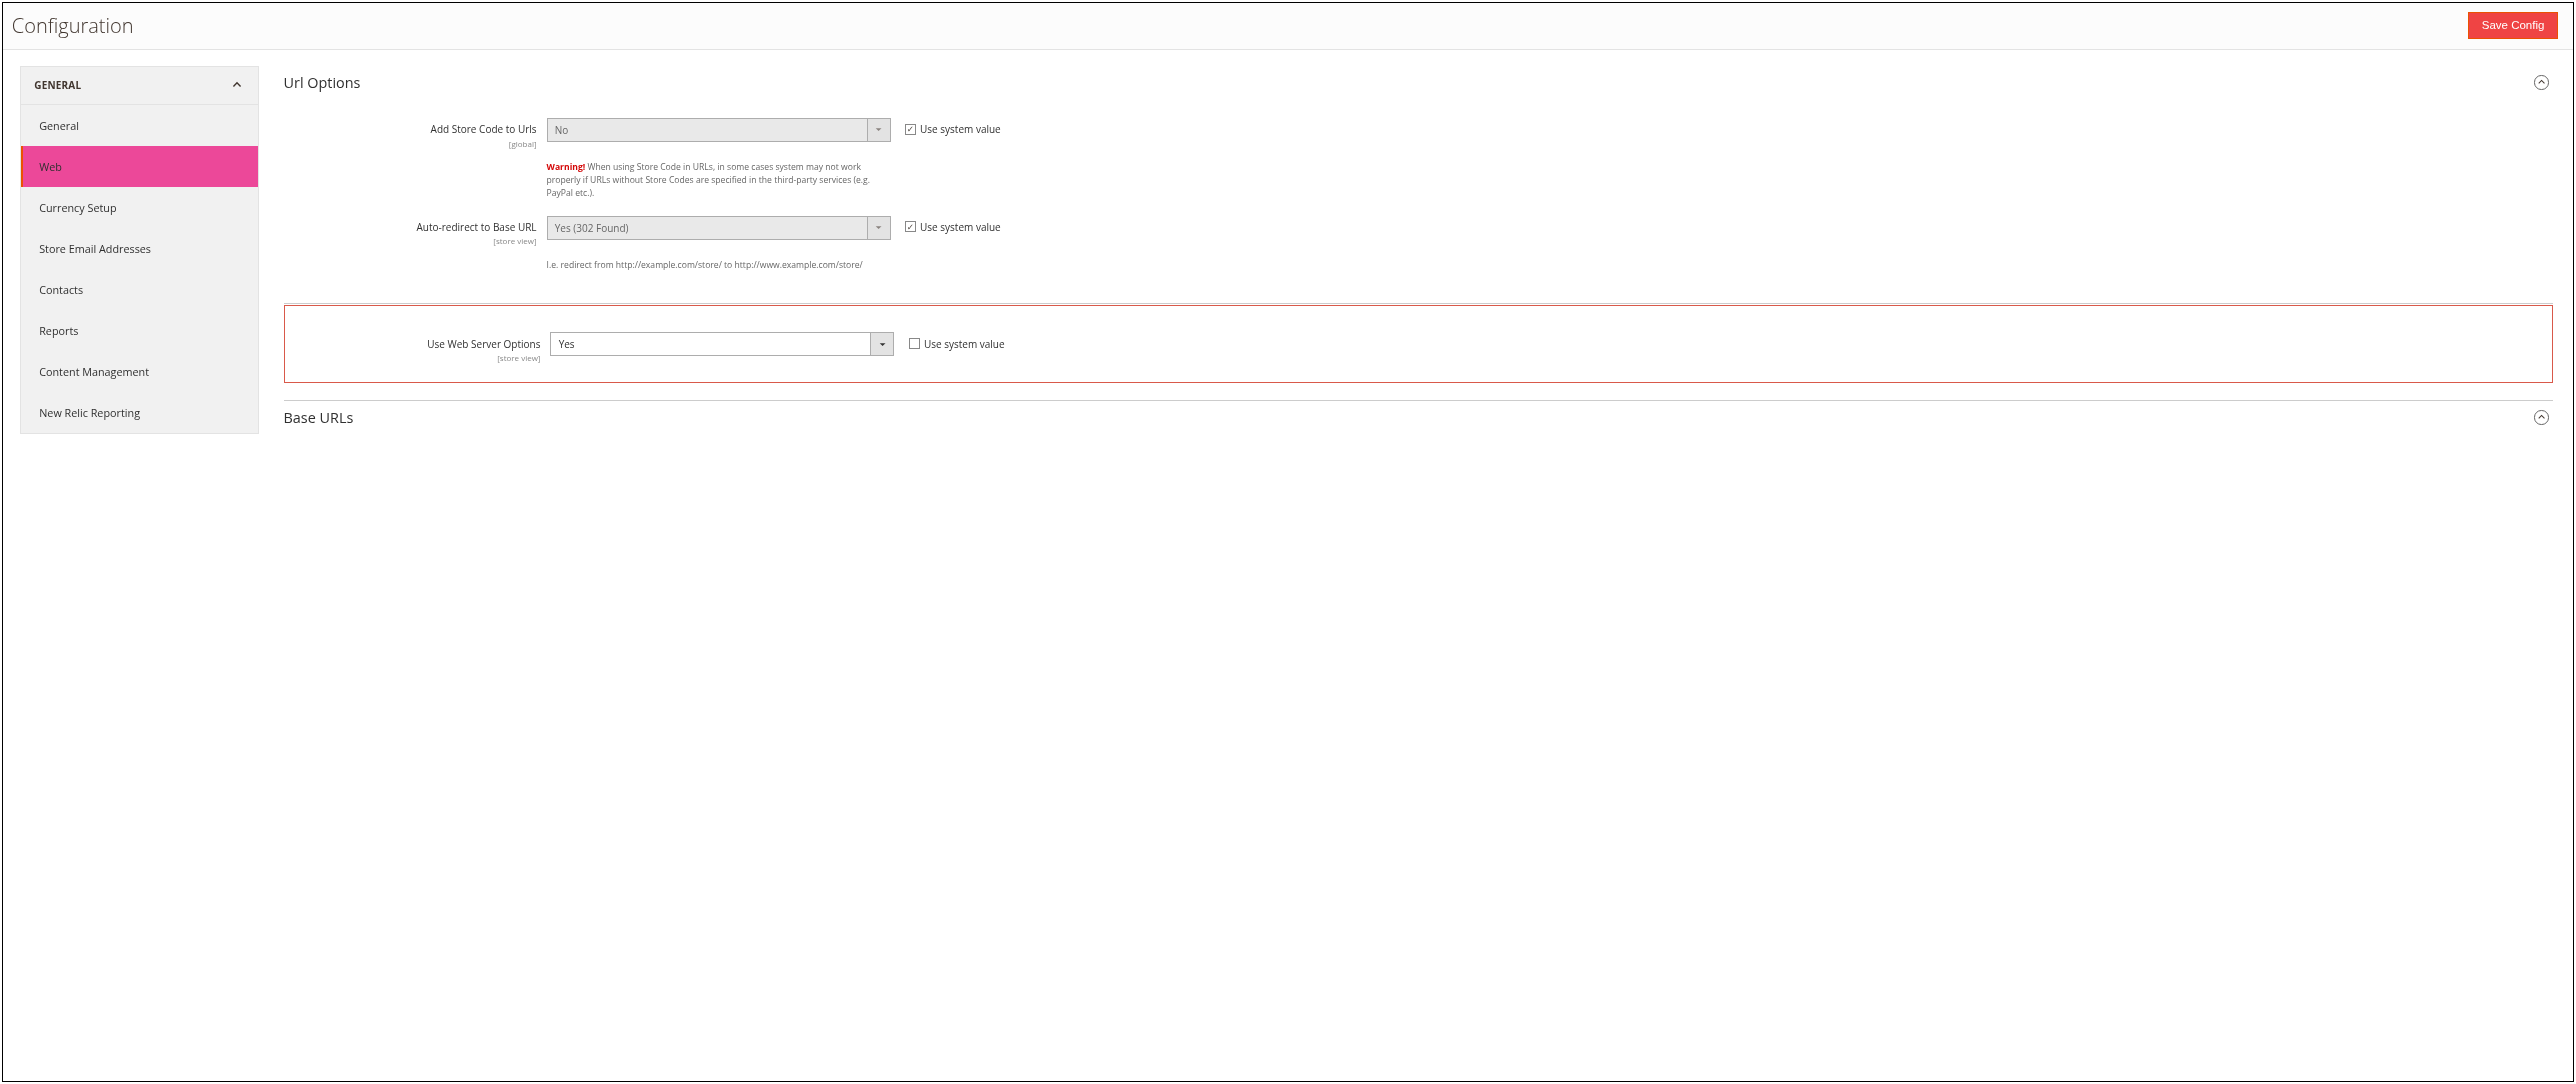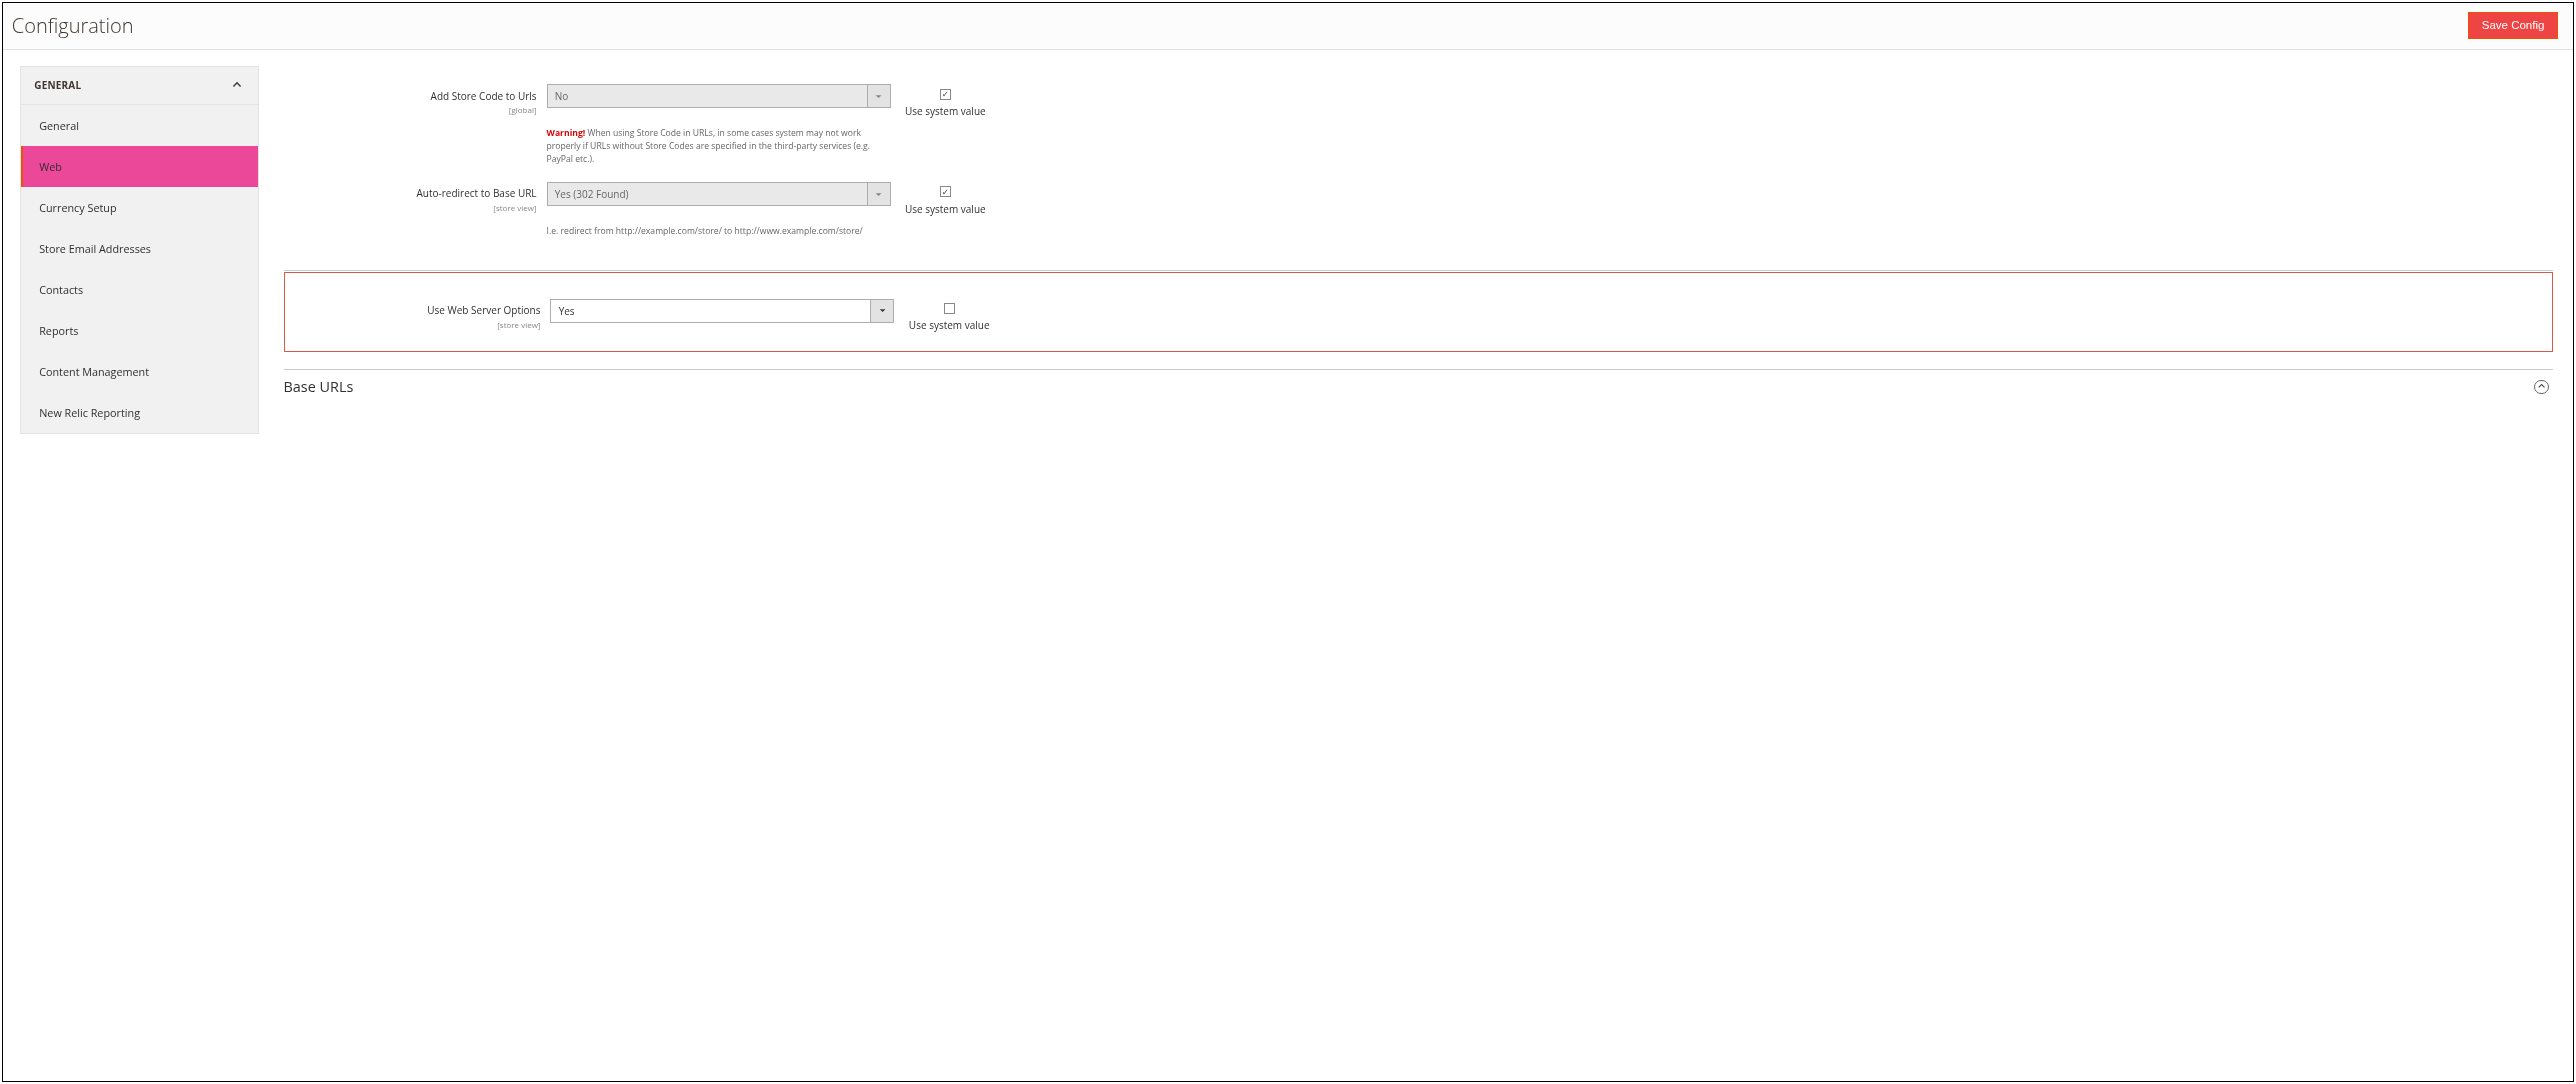--- a/index.html
+++ b/index.html
@@ -173,21 +173,20 @@
   color: #666;
   margin-top: 19px;
   line-height: 1.5;
 }
 .hint .warn { color: #d40707; font-weight: 700; }
 .sys {
   display: flex;
   align-items: center;
   gap: 4.3px;
   padding-top: 4.3px;
-  flex-direction: column;
 }
 .cbx {
   width: 10.8px; height: 10.8px;
   border: 0.7px solid #888;
   display: flex;
   align-items: center;
   justify-content: center;
   background: #fff;
 }
 .cbx.checked::after {
@@ -227,20 +226,28 @@
           <div class="side-item">Reports</div>
           <div class="side-item">Content Management</div>
           <div class="side-item">New Relic Reporting</div>
         </div>
       </div>
     </div>
 
     <div class="main">
 
       <div class="section">
+        <div class="section-hdr">
+          <h2>Url Options</h2>
+          <span class="circle">
+            <svg width="7.2" height="7.2" viewBox="0 0 10 10">
+                <path d="M1 6 L5 2 L9 6" stroke="#41362f" stroke-width="1.4" fill="none"></path>
+              </svg>
+          </span>
+        </div>
         <div class="section-body">
 
           <div class="row">
             <div class="lbl">
               <span>Add Store Code to Urls</span>
               <span class="scope">[global]</span>
             </div>
             <div class="ctrl">
               <div class="sel disabled">
                 <div class="sel-val">No</div>

